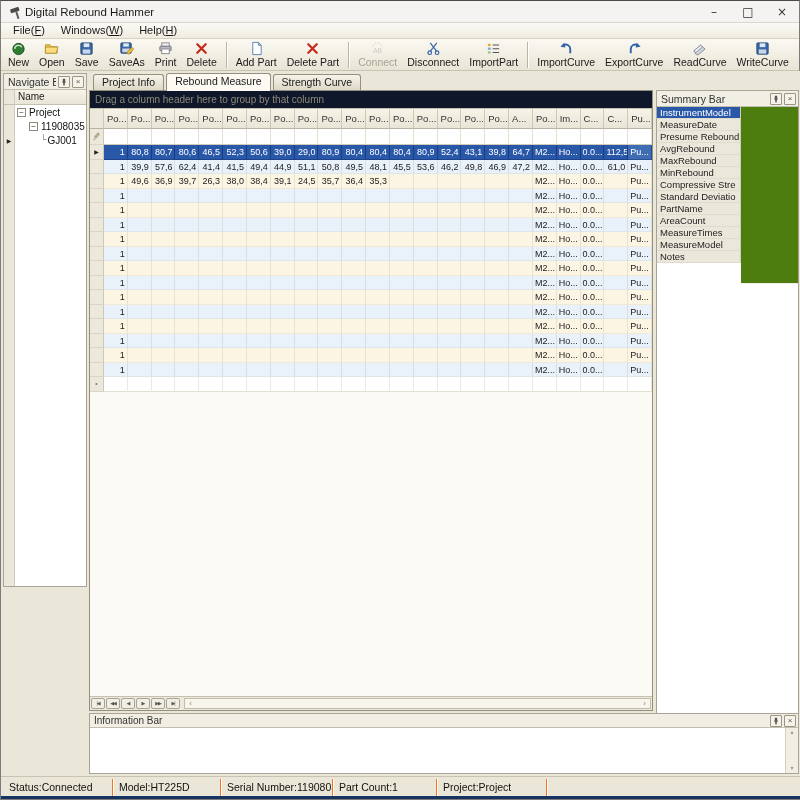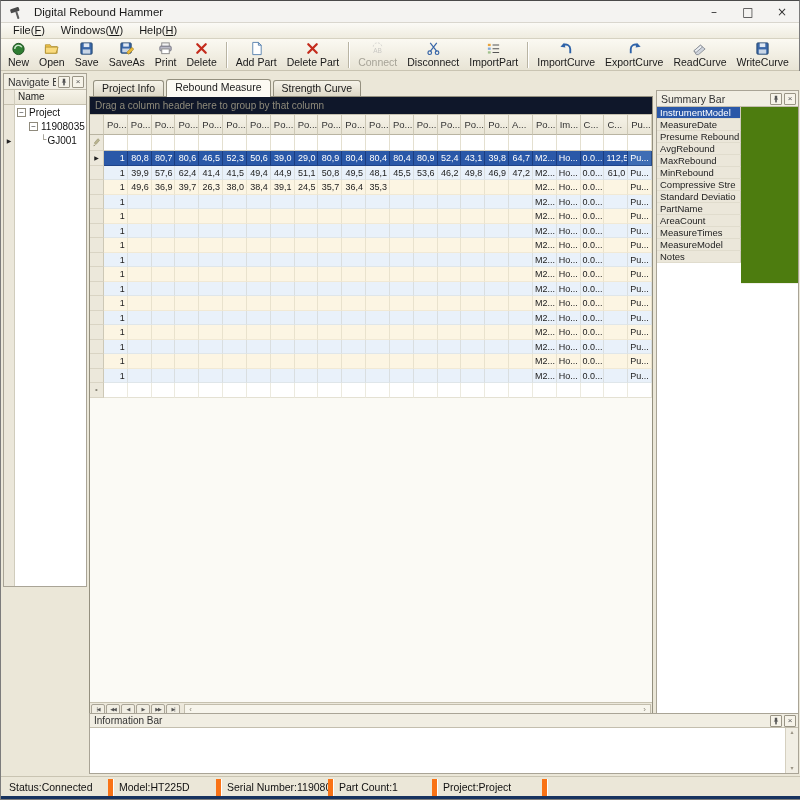--- a/index.html
+++ b/index.html
@@ -5,21 +5,21 @@
   * { margin:0; padding:0; box-sizing:border-box; }
   html,body { width:800px; height:800px; overflow:hidden; }
   body { font-family:"Liberation Sans", sans-serif; background:#d8d4c6; }
   .window { position:relative; width:800px; height:800px; background:var(--beige_bg,#ebe7d8);
             border:1px solid #7c7c7c; border-top:1px solid #4a4a4a; }
 
   
   .titlebar { height:22px; background:var(--titlebar_bg,#f4f3f1); display:flex; align-items:center;
               border-bottom:1px solid #d9d6ce; }
   .app-icon { width:16px; height:16px; margin-left:8px; display:inline-flex; }
-  .title-text { margin-left:9px; font-size:11.5px; color:#1a1a1a;text-align:right; }
+  .title-text { font-size:11.5px; color:#1a1a1a;text-align:right; }
   .win-controls { margin-left:auto; display:flex; height:100%; }
   .win-btn { width:34px; height:100%; display:flex; align-items:center; justify-content:center;
              font-size:12px; color:#333; font-family:"DejaVu Sans", sans-serif; }
 
   
   .menubar { height:16px; background:linear-gradient(#fbfaf6,#efecdf); border-bottom:1px solid #d6d2c2;
              display:flex; align-items:center; padding-left:4px; }
   .menu-item { font-size:11px; line-height:15px; padding:0 8px; color:#1a1a1a; white-space:nowrap; }
 
   
@@ -52,21 +52,21 @@
   .tree-col { flex:1; display:flex; flex-direction:column; overflow:hidden; }
   .tree-hdr { height:15px; background:linear-gradient(#f6f3e8,#e9e5d6); border-bottom:1px solid #c6c1af;
               font-size:10px; line-height:14px; padding-left:3px; color:#222; }
   .tree-row { height:14px; display:flex; align-items:center; font-size:10px; color:#111; white-space:nowrap; }
   .expander { width:9px; height:9px; border:1px solid #8f8a7c; background:#fff; font-size:8px; line-height:7px;
               text-align:center; color:#333; margin-right:3px; flex:none; }
   .tree-conn { color:#8a8678; font-size:9px; margin-right:1px; font-family:"DejaVu Sans Mono", monospace; }
   .tree-lb { overflow:hidden; }
 
   
-  .center { position:absolute; left:88px; top:8px; width:564px; height:638px; display:flex; flex-direction:column; }
+  .center { position:absolute; left:88px; top:2px; width:564px; height:638px; display:flex; flex-direction:column; }
   .tabstrip { height:17px; display:flex; align-items:flex-end; padding-left:4px; }
   .tab { border:1px solid #94907f; border-bottom:none; border-radius:3px 3px 0 0;
          background:linear-gradient(#f6f3e9,#ddd8c7); font-size:10.5px; line-height:13px; padding:1px 8px 1px 8px;
          margin-right:2px; color:#1a1a1a; white-space:nowrap; }
   .tab.active { background:var(--tab_active_bg,#fcfaf3); position:relative; z-index:3; margin-bottom:-1px; padding-bottom:3px; }
   .gridbox { flex:1; border:1px solid #94907f; background:#fbfaf5; display:flex; flex-direction:column; overflow:hidden; }
   .group-panel { height:18px; background:#0f172a; border-bottom:1px solid #c6c1af; color:#8e8a7a;
                  font-size:10px; line-height:17px; padding-left:5px; }
   .grid-header { display:flex; height:20px; flex:none; }
   .ghcell { background:linear-gradient(#f6f3e8,#e9e5d6); border-right:1px solid #cdc8b6; border-bottom:1px solid #b9b4a2;
@@ -117,21 +117,21 @@
   .info-caption { height:14px; }
   .info-caption .caption-title { font-size:10px; }
   .info-content { flex:1; background:#fff; position:relative; }
   .vscroll { position:absolute; right:0; top:0; bottom:0; width:13px; background:#f1eee4; border-left:1px solid #d5d0c0;
              display:flex; flex-direction:column; justify-content:space-between; align-items:center; }
   .vs-btn { font-size:6px; color:#9a9586; line-height:9px; }
 
   
   .statusbar { position:absolute; left:0; top:775px; width:800px; height:22px; background:var(--beige_bg,#ebe7d8);
                border-top:1px solid #c9c4b2; display:flex; align-items:stretch; padding:2px 0 2px 2px; }
-  .sb-seg { border-right:5px solid #f97316; box-shadow:1px 0 0 #fff; font-size:10.5px; line-height:16px;
+  .sb-seg { border-right:1px solid #f97316; box-shadow:1px 0 0 #fff; font-size:10.5px; line-height:16px;
             padding:0 6px; color:#111; white-space:nowrap; overflow:hidden; flex:none; }
   .sb-fill { flex:1; }
   .navy-strip { position:absolute; left:0; bottom:0; width:800px; height:3px; background:var(--navy_strip,#17335f); }
 </style>
 </head>
 <body>
 
 <div class="window">
 
   <div class="titlebar">

